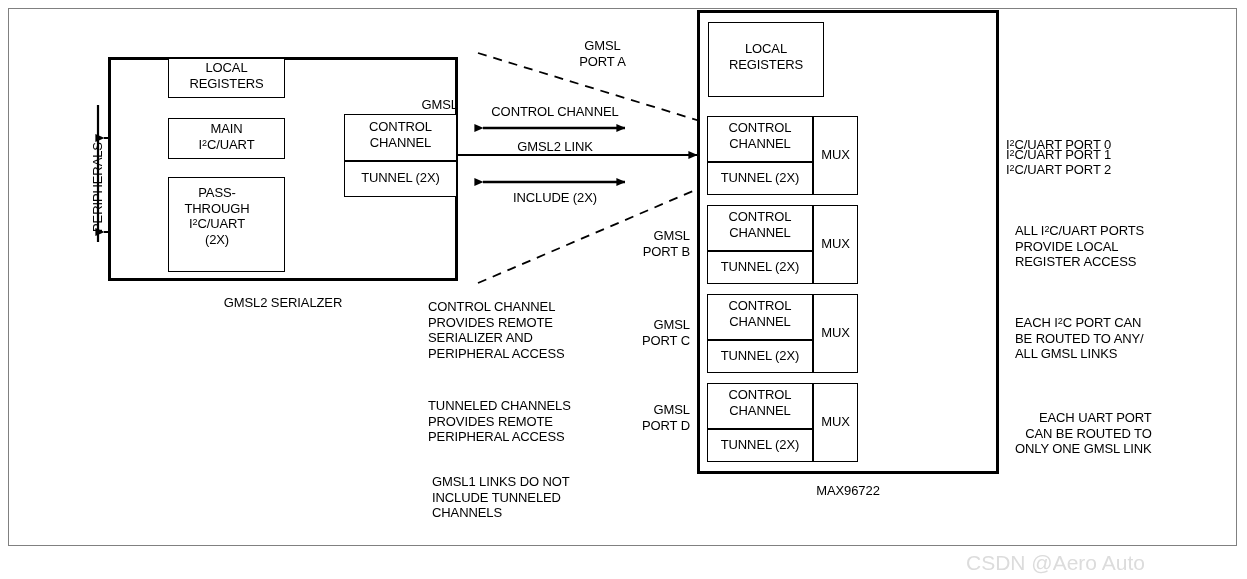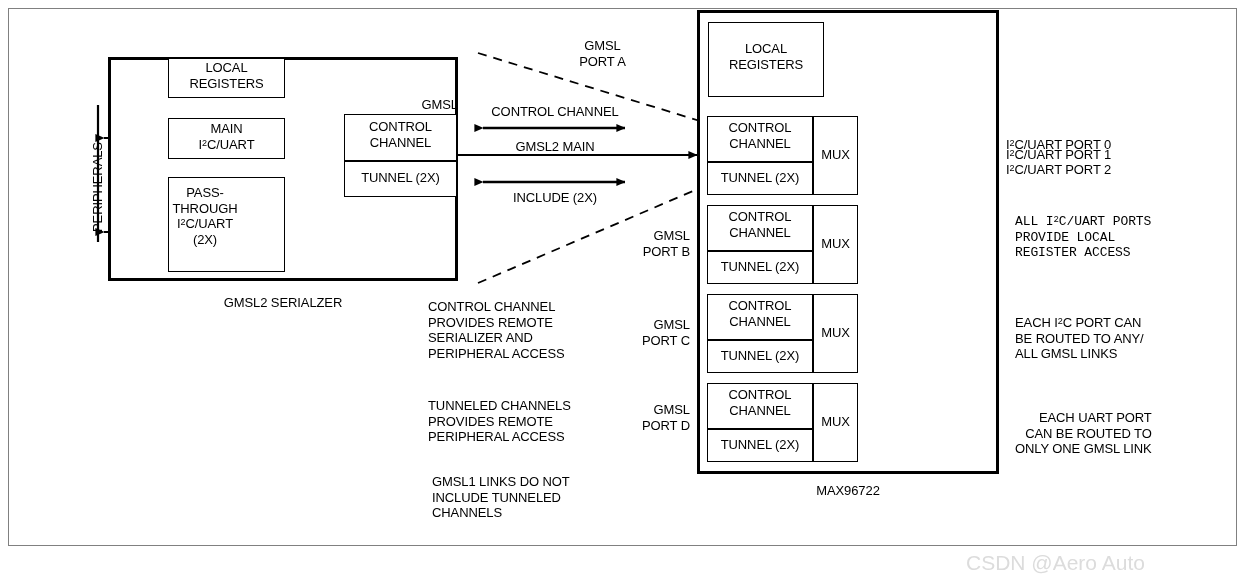--- a/index.html
+++ b/index.html
@@ -105,40 +105,40 @@
 
   <div class="box thin" style="left:168px;top:58px;width:117px;height:40px;"></div>
   <div class="t ctr" style="left:168px;top:60px;width:117px;">LOCAL
 REGISTERS</div>
 
   <div class="box thin" style="left:168px;top:118px;width:117px;height:41px;"></div>
   <div class="t ctr" style="left:168px;top:121px;width:117px;">MAIN
 <span>I<sup>2</sup>C/UART</span></div>
 
   <div class="box thin" style="left:168px;top:177px;width:117px;height:95px;"></div>
-  <div class="t ctr" style="left:156px;top:185px;width:98px;">PASS-
+  <div class="t ctr" style="left:168px;top:185px;width:98px;">PASS-
 THROUGH
 <span>I<sup>2</sup>C/UART</span>
 (2X)</div>
 
   <div class="t rt" style="left:348px;top:97px;width:110px;">GMSL</div>
 
   <div class="box thin" style="left:344px;top:114px;width:113px;height:47px;"></div>
   <div class="t ctr" style="left:344px;top:119px;width:113px;">CONTROL
 CHANNEL</div>
 
   <div class="box thin" style="left:344px;top:161px;width:113px;height:36px;"></div>
   <div class="t ctr" style="left:344px;top:170px;width:113px;">TUNNEL (2X)</div>
 
   <div class="t ctr" style="left:108px;top:295px;width:350px;">GMSL2 SERIALZER</div>
 
   <div class="t ctr" style="left:545px;top:38px;width:115px;">GMSL
 PORT A</div>
   <div class="t ctr" style="left:480px;top:104px;width:150px;">CONTROL CHANNEL</div>
-  <div class="t ctr" style="left:480px;top:139px;width:150px;">GMSL2 MAIN</div>
+  <div class="t ctr" style="left:480px;top:139px;width:150px;">GMSL2 LINK</div>
   <div class="t ctr" style="left:480px;top:190px;width:150px;">INCLUDE (2X)</div>
 
   <div class="t" style="left:428px;top:299px;">CONTROL CHANNEL
 PROVIDES REMOTE
 SERIALIZER AND
 PERIPHERAL ACCESS</div>
   <div class="t" style="left:428px;top:398px;">TUNNELED CHANNELS
 PROVIDES REMOTE
 PERIPHERAL ACCESS</div>
   <div class="t" style="left:432px;top:474px;">GMSL1 LINKS DO NOT
@@ -189,21 +189,21 @@
 PORT C</div>
   <div class="t rt" style="left:575px;top:402px;width:115px;">GMSL
 PORT D</div>
 
   <div class="t ctr" style="left:697px;top:483px;width:302px;">MAX96722</div>
 
   <div class="t" style="left:1006px;top:119px;margin-top:18px;"><span>I<sup>2</sup>C/UART PORT 0</span></div>
   <div class="t" style="left:1006px;top:147px;"><span>I<sup>2</sup>C/UART PORT 1</span></div>
   <div class="t" style="left:1006px;top:162px;"><span>I<sup>2</sup>C/UART PORT 2</span></div>
 
-  <div class="t" style="left:1015px;top:214px;font-family:Liberation Mono, monospace;"><span>ALL I<sup>2</sup>C/UART PORTS</span>
+  <div class="t" style="left:1015px;top:223px;"><span>ALL I<sup>2</sup>C/UART PORTS</span>
 PROVIDE LOCAL
 REGISTER ACCESS</div>
   <div class="t" style="left:1015px;top:315px;"><span>EACH I<sup>2</sup>C PORT CAN</span>
 BE ROUTED TO ANY/
 ALL GMSL LINKS</div>
   <div class="t" style="left:1015px;top:410px;text-align:right;">EACH UART PORT
 CAN BE ROUTED TO
 ONLY ONE GMSL LINK</div>
 
   <div class="cap" style="left:8px;top:556px;">

